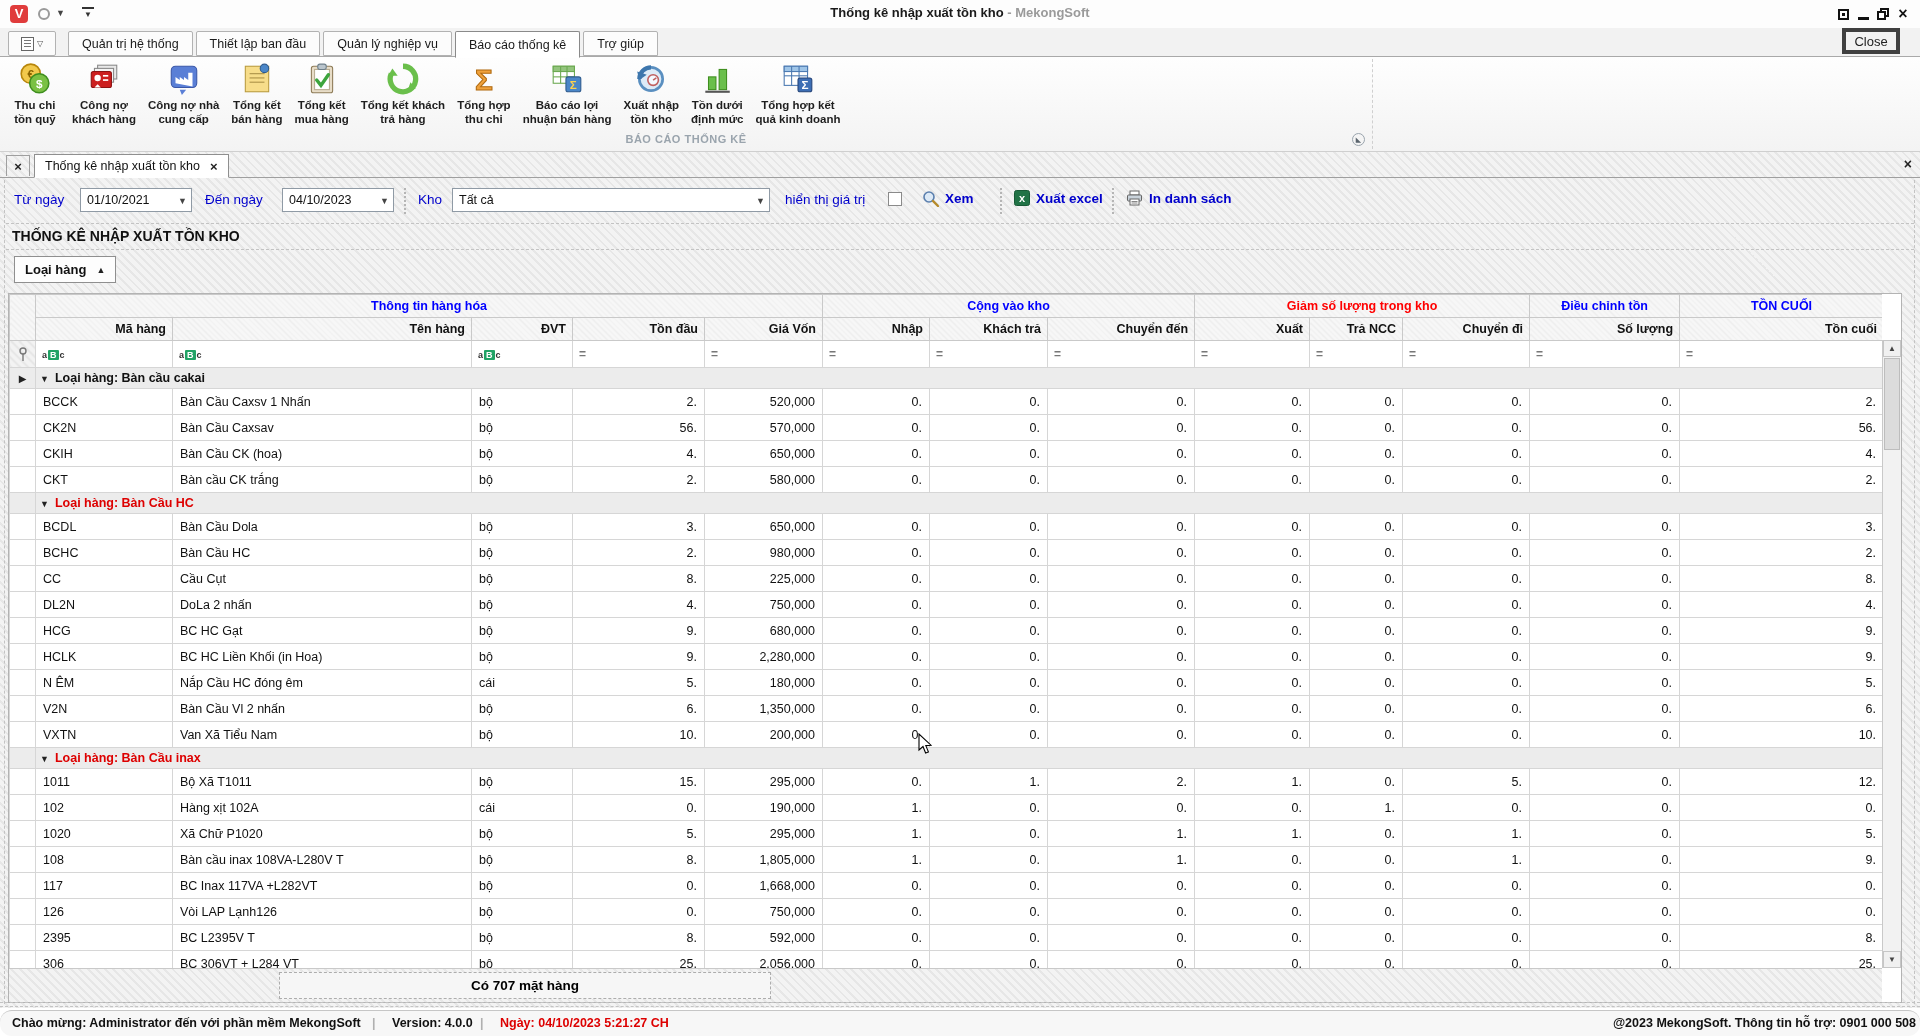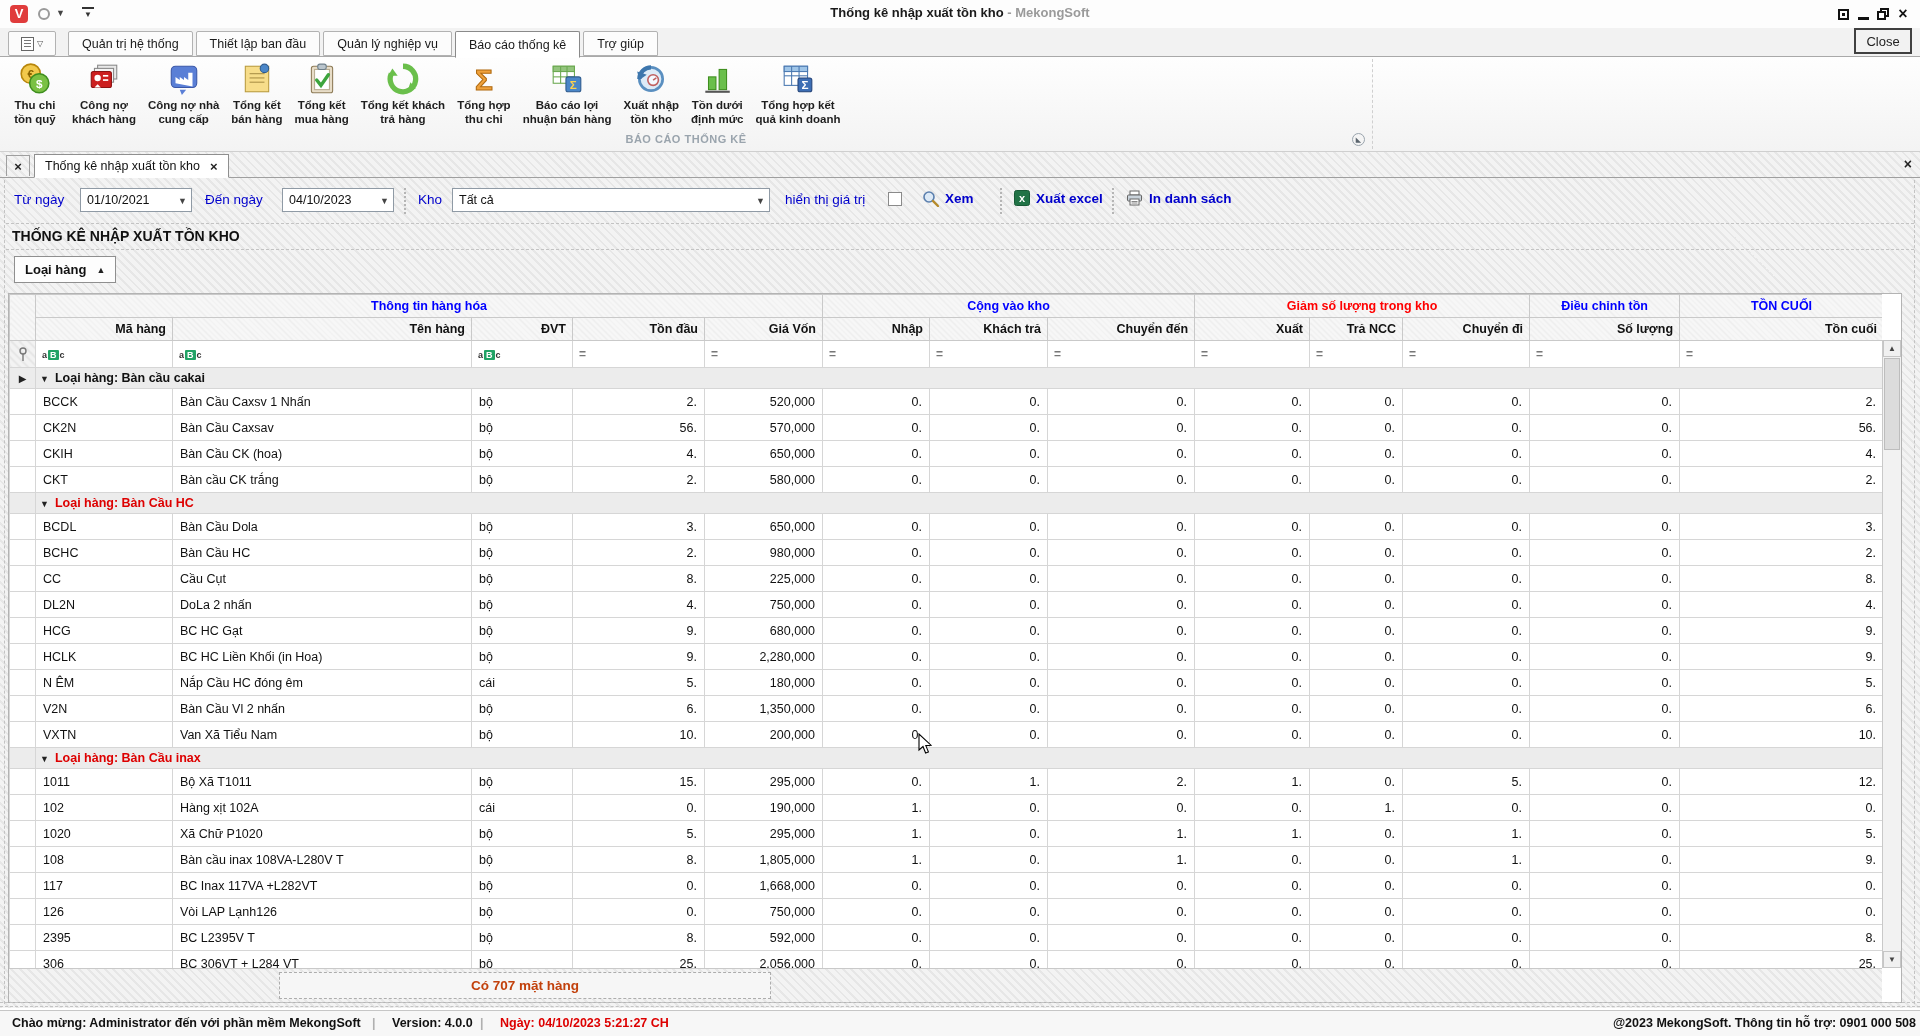--- a/index.html
+++ b/index.html
@@ -42,21 +42,21 @@
   
   .ribbon { position:absolute; top:57px; left:0; width:100%; height:95px; background:linear-gradient(#fefefe,#f3f3f3); border-bottom:1px solid #cfcfcf; }
   .ribbon-sep { position:absolute; left:1372px; top:2px; bottom:2px; border-left:1px dashed #cfcfcf; }
   .ribbon-items { position:absolute; left:4px; top:2px; height:70px; display:flex; align-items:flex-start; }
   .ritem { min-width:62px; padding:2px 6px 0 6px; text-align:center; display:flex; flex-direction:column; align-items:center; }
   .ricon { width:36px; height:36px; display:flex; align-items:center; justify-content:center; }
   .rlabel { margin-top:2px; font-size:11.5px; font-weight:bold; color:#1e1e1e; line-height:1.18; white-space:pre-line; }
   .ribbon-caption { position:absolute; left:0; top:76px; width:1372px; text-align:center; font-size:11px; font-weight:bold; color:#9aa4ad; letter-spacing:.5px; }
   .rib-collapse { position:absolute; left:1352px; top:76px; width:13px; height:13px; border:1px solid #9aa4ad; border-radius:50%;
     font-size:7px; color:#5a646d; display:flex; align-items:center; justify-content:center; }
-  .close-btn { position:absolute; right:8px; top:28px; width:58px; height:26px; background:#f2f2f2; border:2px solid #404040;
+  .close-btn { position:absolute; right:20px; top:28px; width:58px; height:26px; background:#f2f2f2; border:4px solid #404040;
     font-size:13px; color:#222; font-family:inherit; }
 
   
   .hatch { background-color:#f3f3f3;
     background-image:repeating-linear-gradient(45deg, rgba(120,120,120,.10) 0 2px, rgba(255,255,255,0) 2px 6px); }
   .hdrhatch { background-color:#f7f7f7;
     background-image:repeating-linear-gradient(45deg, rgba(120,120,120,.08) 0 1px, rgba(255,255,255,0) 1px 4px); }
 
   
   .doctabs { position:absolute; top:152px; left:0; width:100%; height:26px; border-bottom:1px solid #9f9f9f; }
@@ -117,21 +117,21 @@
 
   .vscroll { position:absolute; right:0; top:46px; bottom:34px; width:19px; background:#f2f2f2; border-left:1px solid #c9c9c9; }
   .vs-btn { position:absolute; left:0; width:18px; height:17px; background:#f0f0f0; border:1px solid #c6c6c6;
     font-size:8px; color:#444; display:flex; align-items:center; justify-content:center; }
   .vs-up { top:0; } .vs-dn { bottom:0; }
   .vs-thumb { position:absolute; left:1px; top:18px; width:16px; height:92px; background:#dcdcdc; border:1px solid #bdbdbd; }
 
   
   .dbl-dash { position:absolute; left:0; right:0; border-top:1px dashed #c3c3c3; }
   .statusbar { position:absolute; bottom:0; left:0; width:100%; height:26px; background:#f7f7f7; border-top:1px solid #c6c6c6;
-    font-size:12.5px; font-weight:bold; color:#111; }
+    font-size:12.5px; font-weight:bold; color:#111;border-radius:12px; }
   .sb-item { position:absolute; top:5px; }
   .sb-sep { color:#b0b0b0; }
   .sb-right { right:4px; }
 
   
   .cursor { position:absolute; left:918px; top:733px; z-index:99; }
 </style>
 </head>
 <body>
 
@@ -807,21 +807,21 @@
                 <td class="num">0.</td>
                 <td class="num">0.</td>
                 <td class="num">0.</td>
                 <td class="num">25.</td>
               </tr>
             </tbody>
         </table>
       </div>
       <div class="grid-summary hatch">
         <div class="summary-box">
-          <span id="summary-text" style="color: #c2410c; text-align: center;">Có 707 mặt hàng</span>
+          <span id="summary-text" style="color: #000000; text-align: center;">Có 707 mặt hàng</span>
         </div>
       </div>
       <div class="vscroll">
         <div class="vs-btn vs-up">▲</div>
         <div class="vs-thumb"></div>
         <div class="vs-btn vs-dn">▼</div>
       </div>
     </div>
 
     <div class="dbl-dash" style="bottom:5px"></div>

